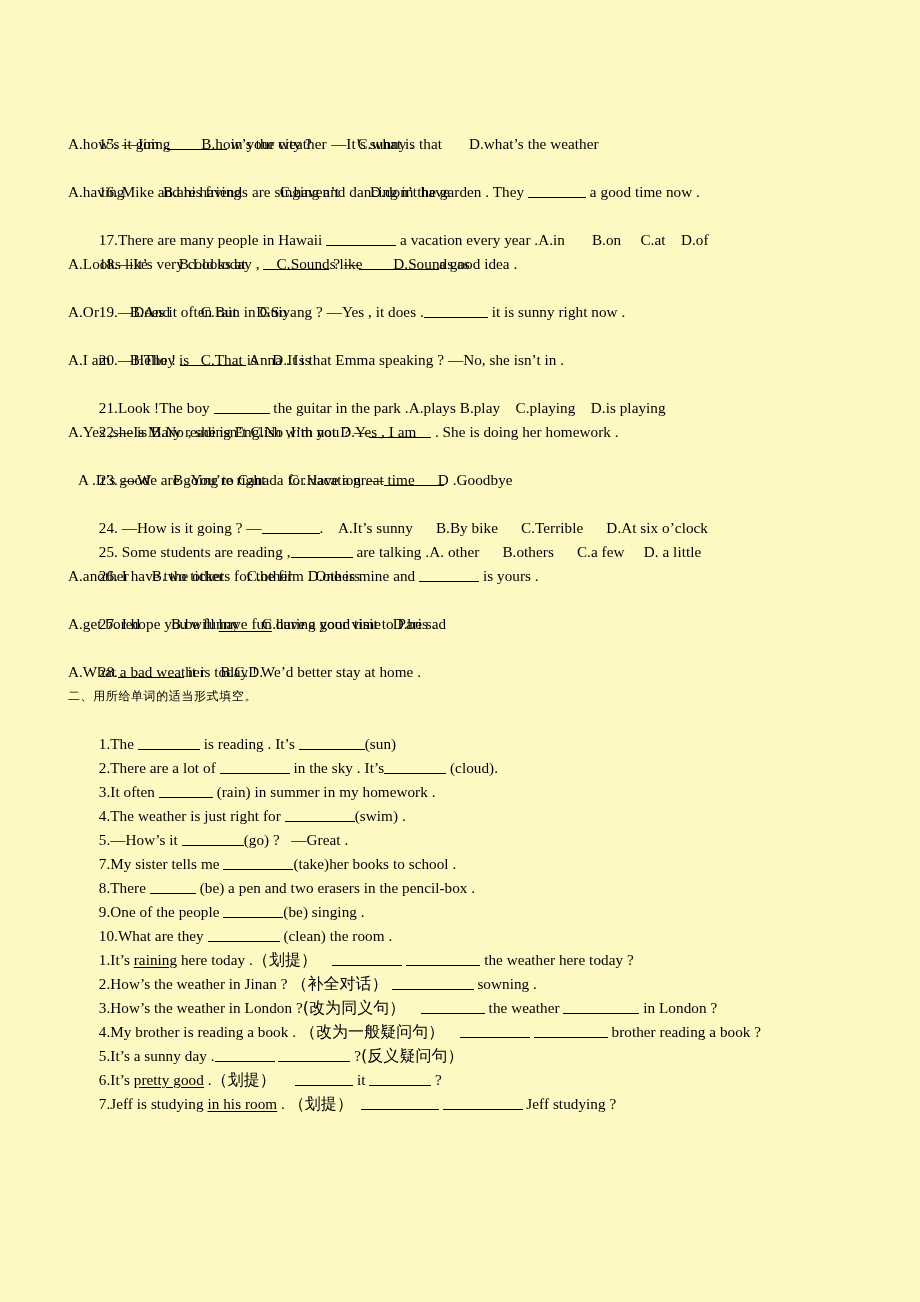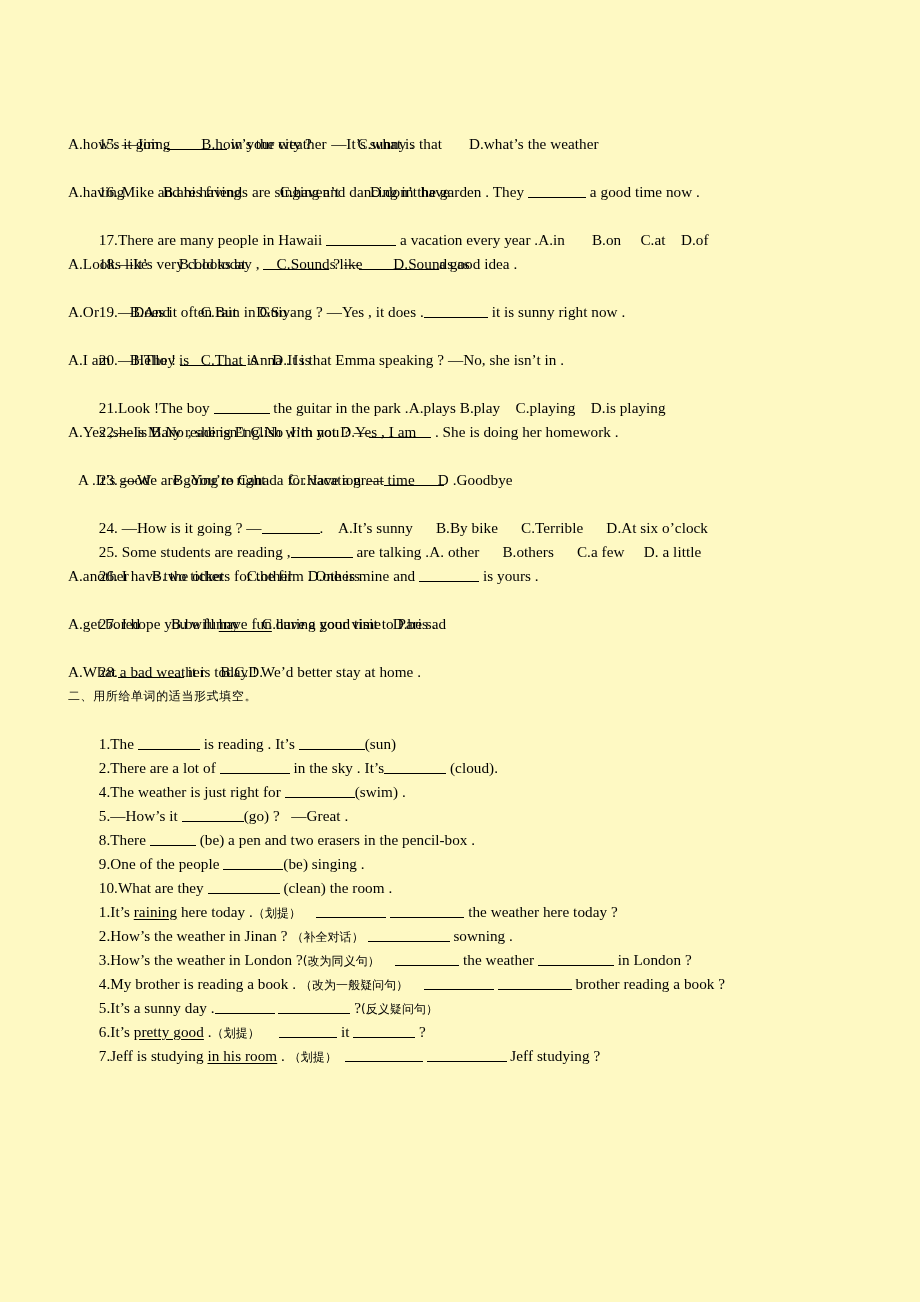--- a/index.html
+++ b/index.html
@@ -39,21 +39,21 @@
   .line.indent {
     padding-left: 10px;
   }
   .cn {
     font-family: "DejaVu Sans", "Liberation Sans", sans-serif;
     font-size: 12px;
     letter-spacing: 0.6px;
   }
   .cn-inline {
     font-family: "DejaVu Sans", "Liberation Sans", sans-serif;
-    font-size: 12px;
+    font-size: 16px;
   }
   
   .bl {
     display: inline-block;
     border-bottom: 1px solid #000;
     vertical-align: baseline;
     height: 13px;
     margin-bottom: -1px;
   }
   .ul {
@@ -140,30 +140,36 @@
       <div class="line cn">二、用所给单词的适当形式填空。</div>
 
       <div class="line">
         <span>1.The </span><span class="bl" style="width: 62px;"></span><span> is reading . It’s </span><span class="bl" style="width: 66px;"></span><span>(sun)</span>
       </div>
 
       <div class="line">
         <span>2.There are a lot of </span><span class="bl" style="width: 70px;"></span><span> in the sky . It’s</span><span class="bl" style="width: 62px;"></span><span> (cloud).</span>
       </div>
 
+      <div class="line">
+        <span>3.It often </span><span class="bl" style="width: 54px;"></span><span> (rain) in summer in my homework .</span>
+      </div>
 
       <div class="line">
         <span>4.The weather is just right for </span><span class="bl" style="width: 70px;"></span><span>(swim) .</span>
       </div>
 
       <div class="line">
         <span>5.—How’s it </span><span class="bl" style="width: 62px;"></span><span>(go) ?   —Great .</span>
       </div>
 
 
+      <div class="line">
+        <span>7.My sister tells me </span><span class="bl" style="width: 70px;"></span><span>(take)her books to school .</span>
+      </div>
 
       <div class="line">
         <span>8.There </span><span class="bl" style="width: 46px;"></span><span> (be) a pen and two erasers in the pencil-box .</span>
       </div>
 
       <div class="line">
         <span>9.One of the people </span><span class="bl" style="width: 60px;"></span><span>(be) singing .</span>
       </div>
 
       <div class="line">

